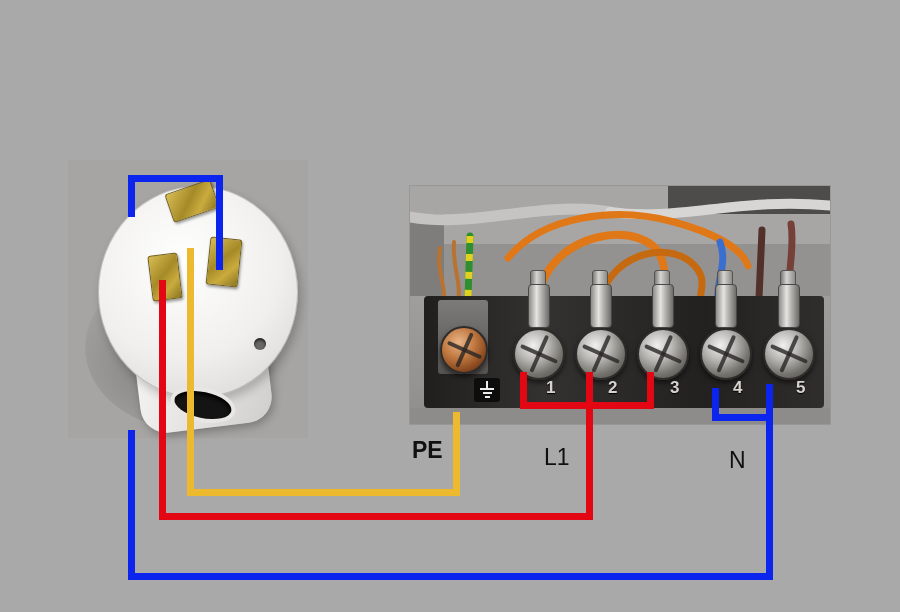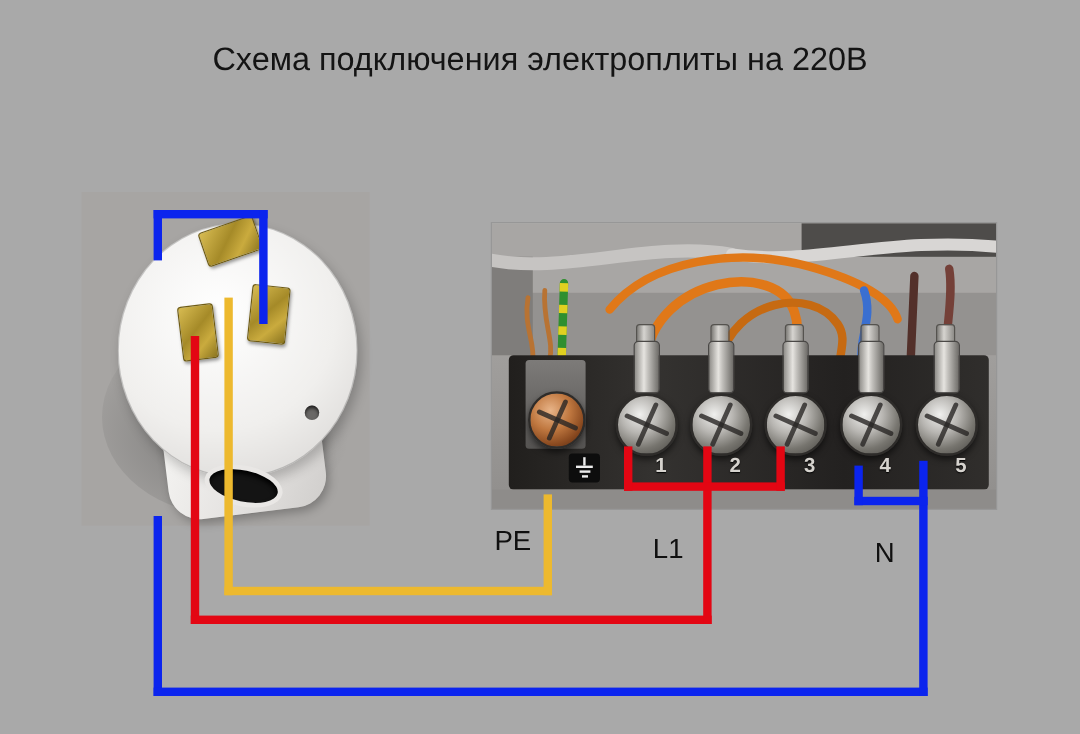--- a/index.html
+++ b/index.html
@@ -71,21 +71,20 @@
   .w-l1{background:#e30613;}
   .w-pe{background:#edb92e;}
 
   .label{position:absolute;z-index:6;font-size:23px;color:#101010;}
 </style>
 </head>
 <body>
 
 <div class="stage" style="background-color: rgb(169, 169, 169);">
 
-  <h1 class="title">Схема подключения электроплиты на 220В</h1>
 
   <div class="plug-photo-bg"></div>
   <div class="plug-shadow"></div>
   <div class="plug-lower"></div>
   <div class="plug-body"></div>
   <div class="plug-hole"></div>
   <div class="plug-screw" style="left:254px;top:338px;"></div>
   <div class="pin pin-top"></div>
   <div class="pin pin-right"></div>
   <div class="pin pin-left"></div>
@@ -163,17 +162,17 @@
   <div class="wire w-l1" style="left: 159px; top: 513px; width: 434px; height: 7px; background-color: rgb(227, 6, 19);"></div>
   <div class="wire w-l1" style="left: 586px; top: 372px; width: 7px; height: 148px; background-color: rgb(227, 6, 19);"></div>
   <div class="wire w-l1" style="left: 520px; top: 402px; width: 134px; height: 7px; background-color: rgb(227, 6, 19);"></div>
   <div class="wire w-l1" style="left: 520px; top: 372px; width: 7px; height: 37px; background-color: rgb(227, 6, 19);"></div>
   <div class="wire w-l1" style="left: 647px; top: 372px; width: 7px; height: 37px; background-color: rgb(227, 6, 19);"></div>
 
   <div class="wire w-pe" style="left: 187px; top: 248px; width: 7px; height: 248px; background-color: rgb(237, 185, 46);"></div>
   <div class="wire w-pe" style="left: 187px; top: 489px; width: 273px; height: 7px; background-color: rgb(237, 185, 46);"></div>
   <div class="wire w-pe" style="left: 453px; top: 412px; width: 7px; height: 84px; background-color: rgb(237, 185, 46);"></div>
 
-  <span class="label" style="left:412px;top:437px;">PE</span>
+  <span class="label" style="left:412px;top:437px;font-weight:bold;">PE</span>
   <span class="label" style="left:544px;top:444px;">L1</span>
   <span class="label" style="left:729px;top:447px;">N</span>
 
 </div>
 
 </body></html>

